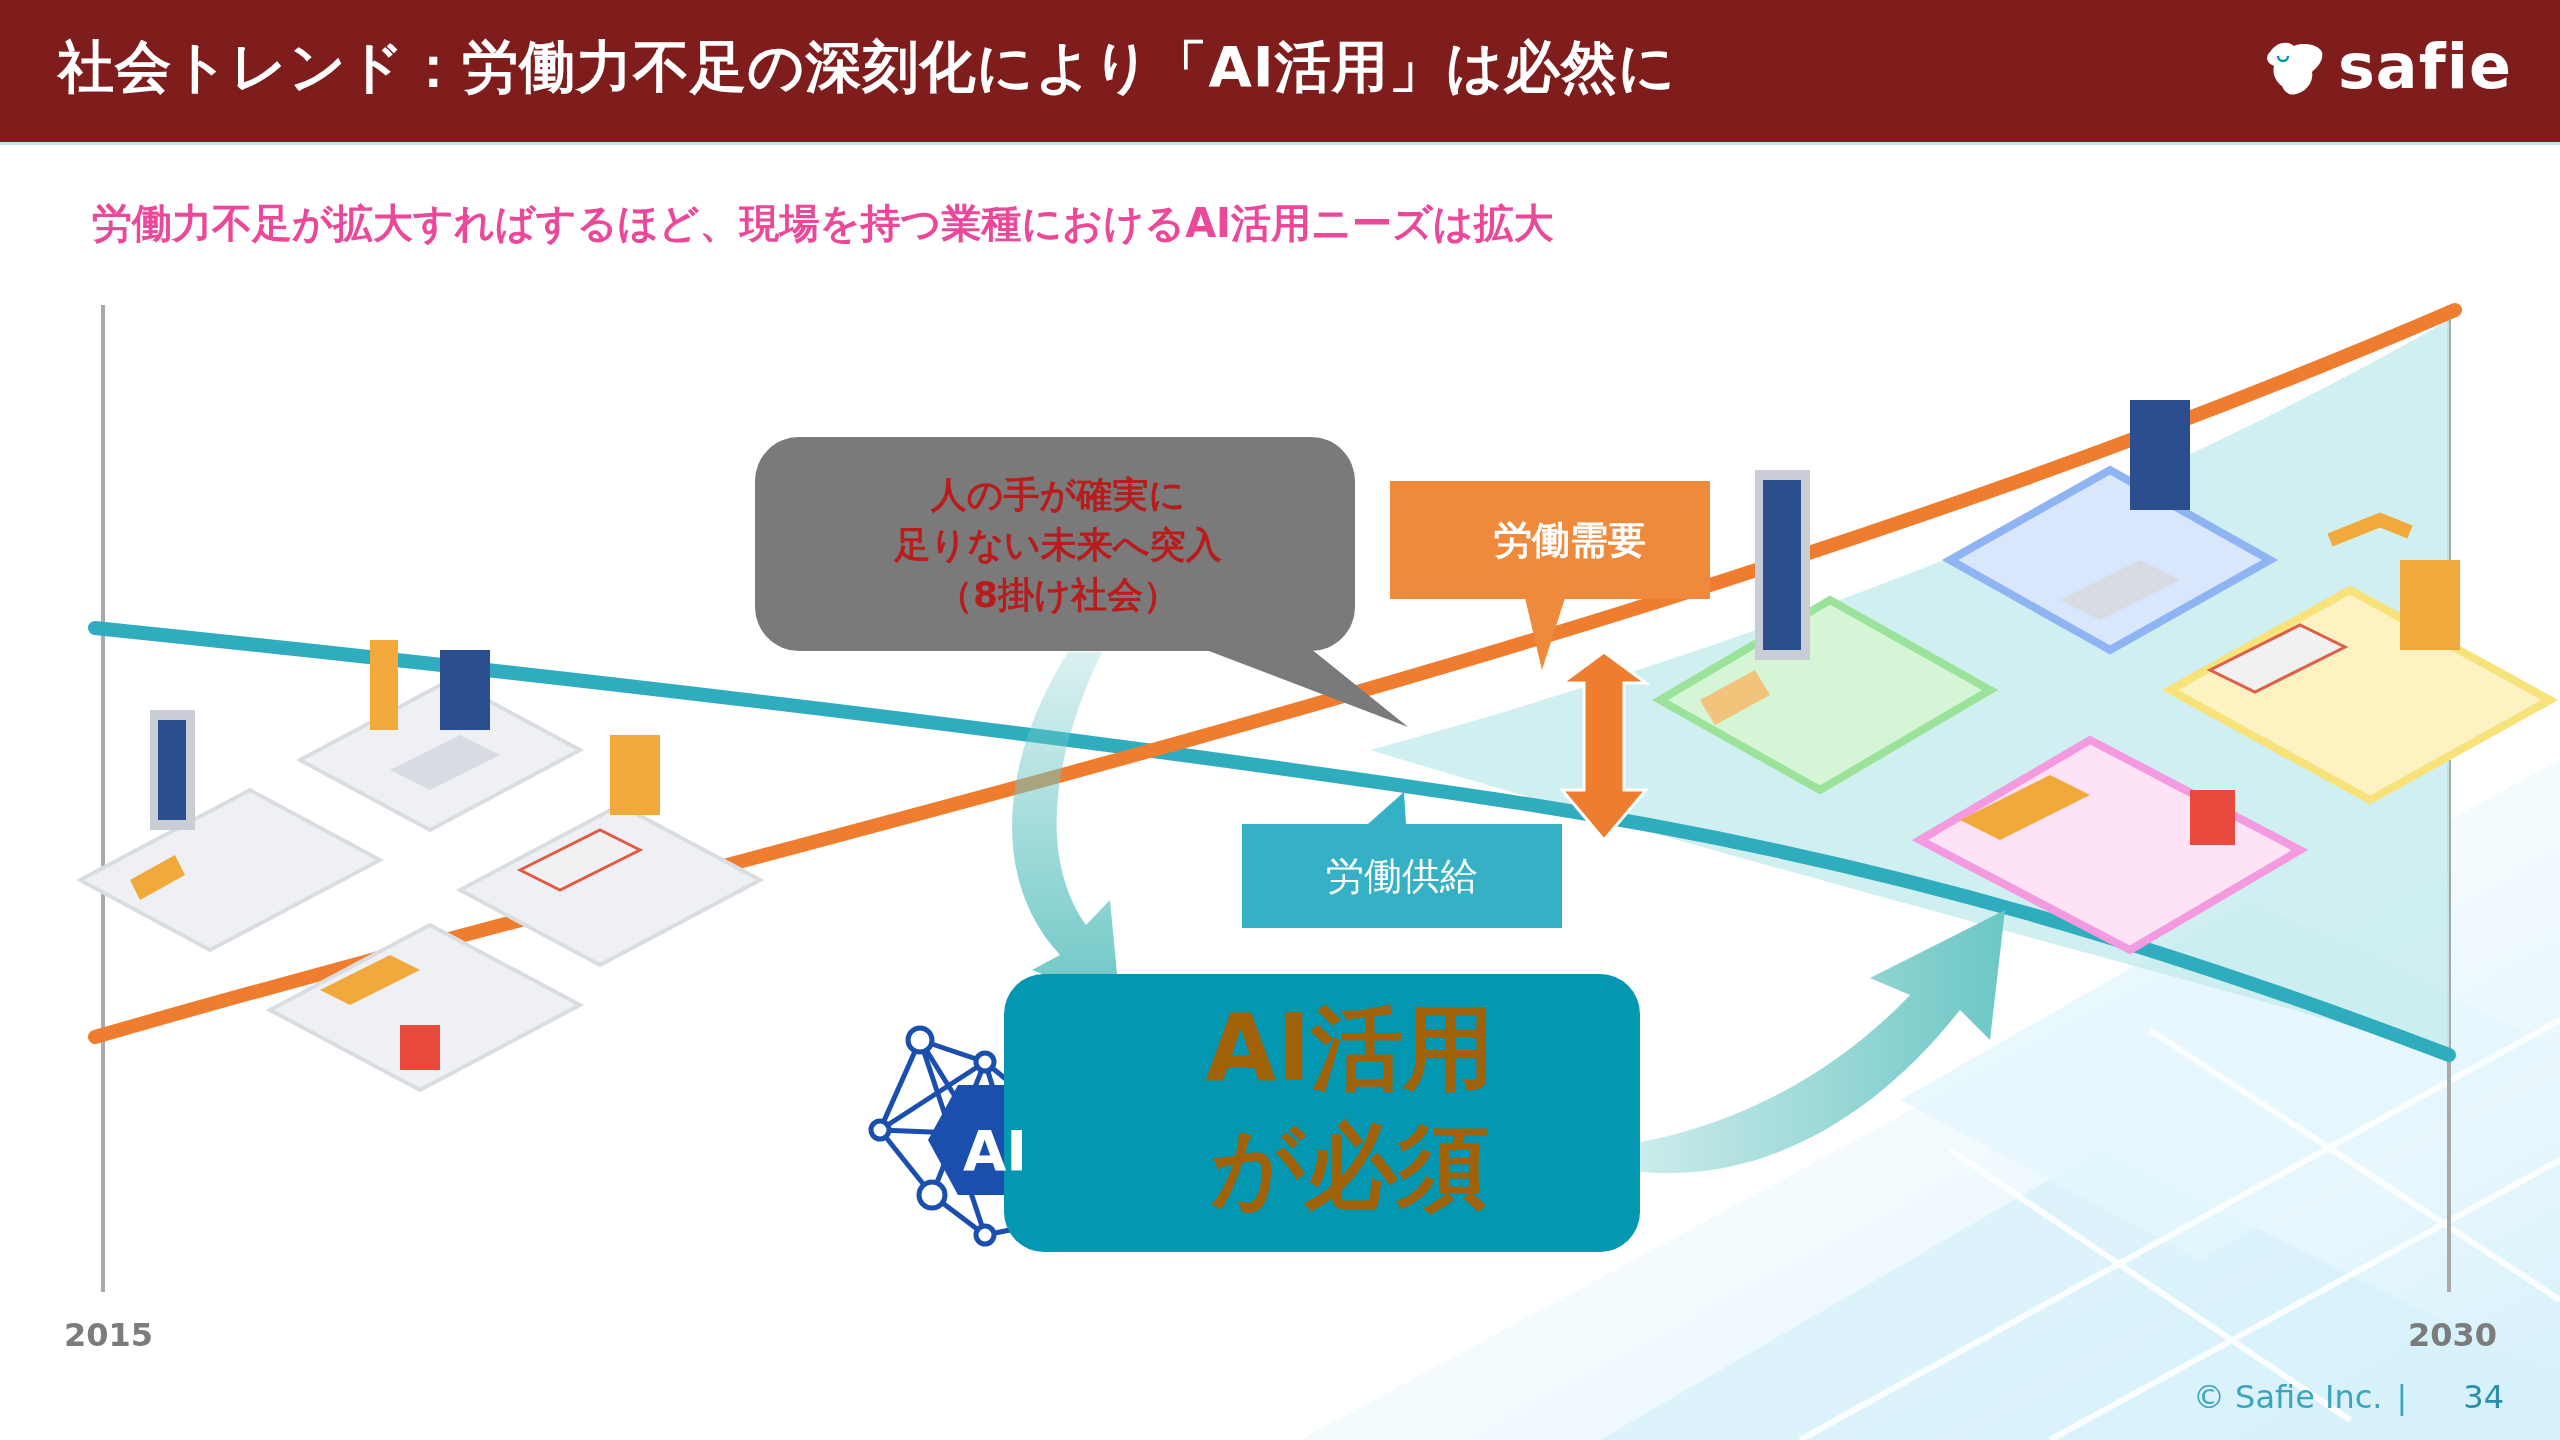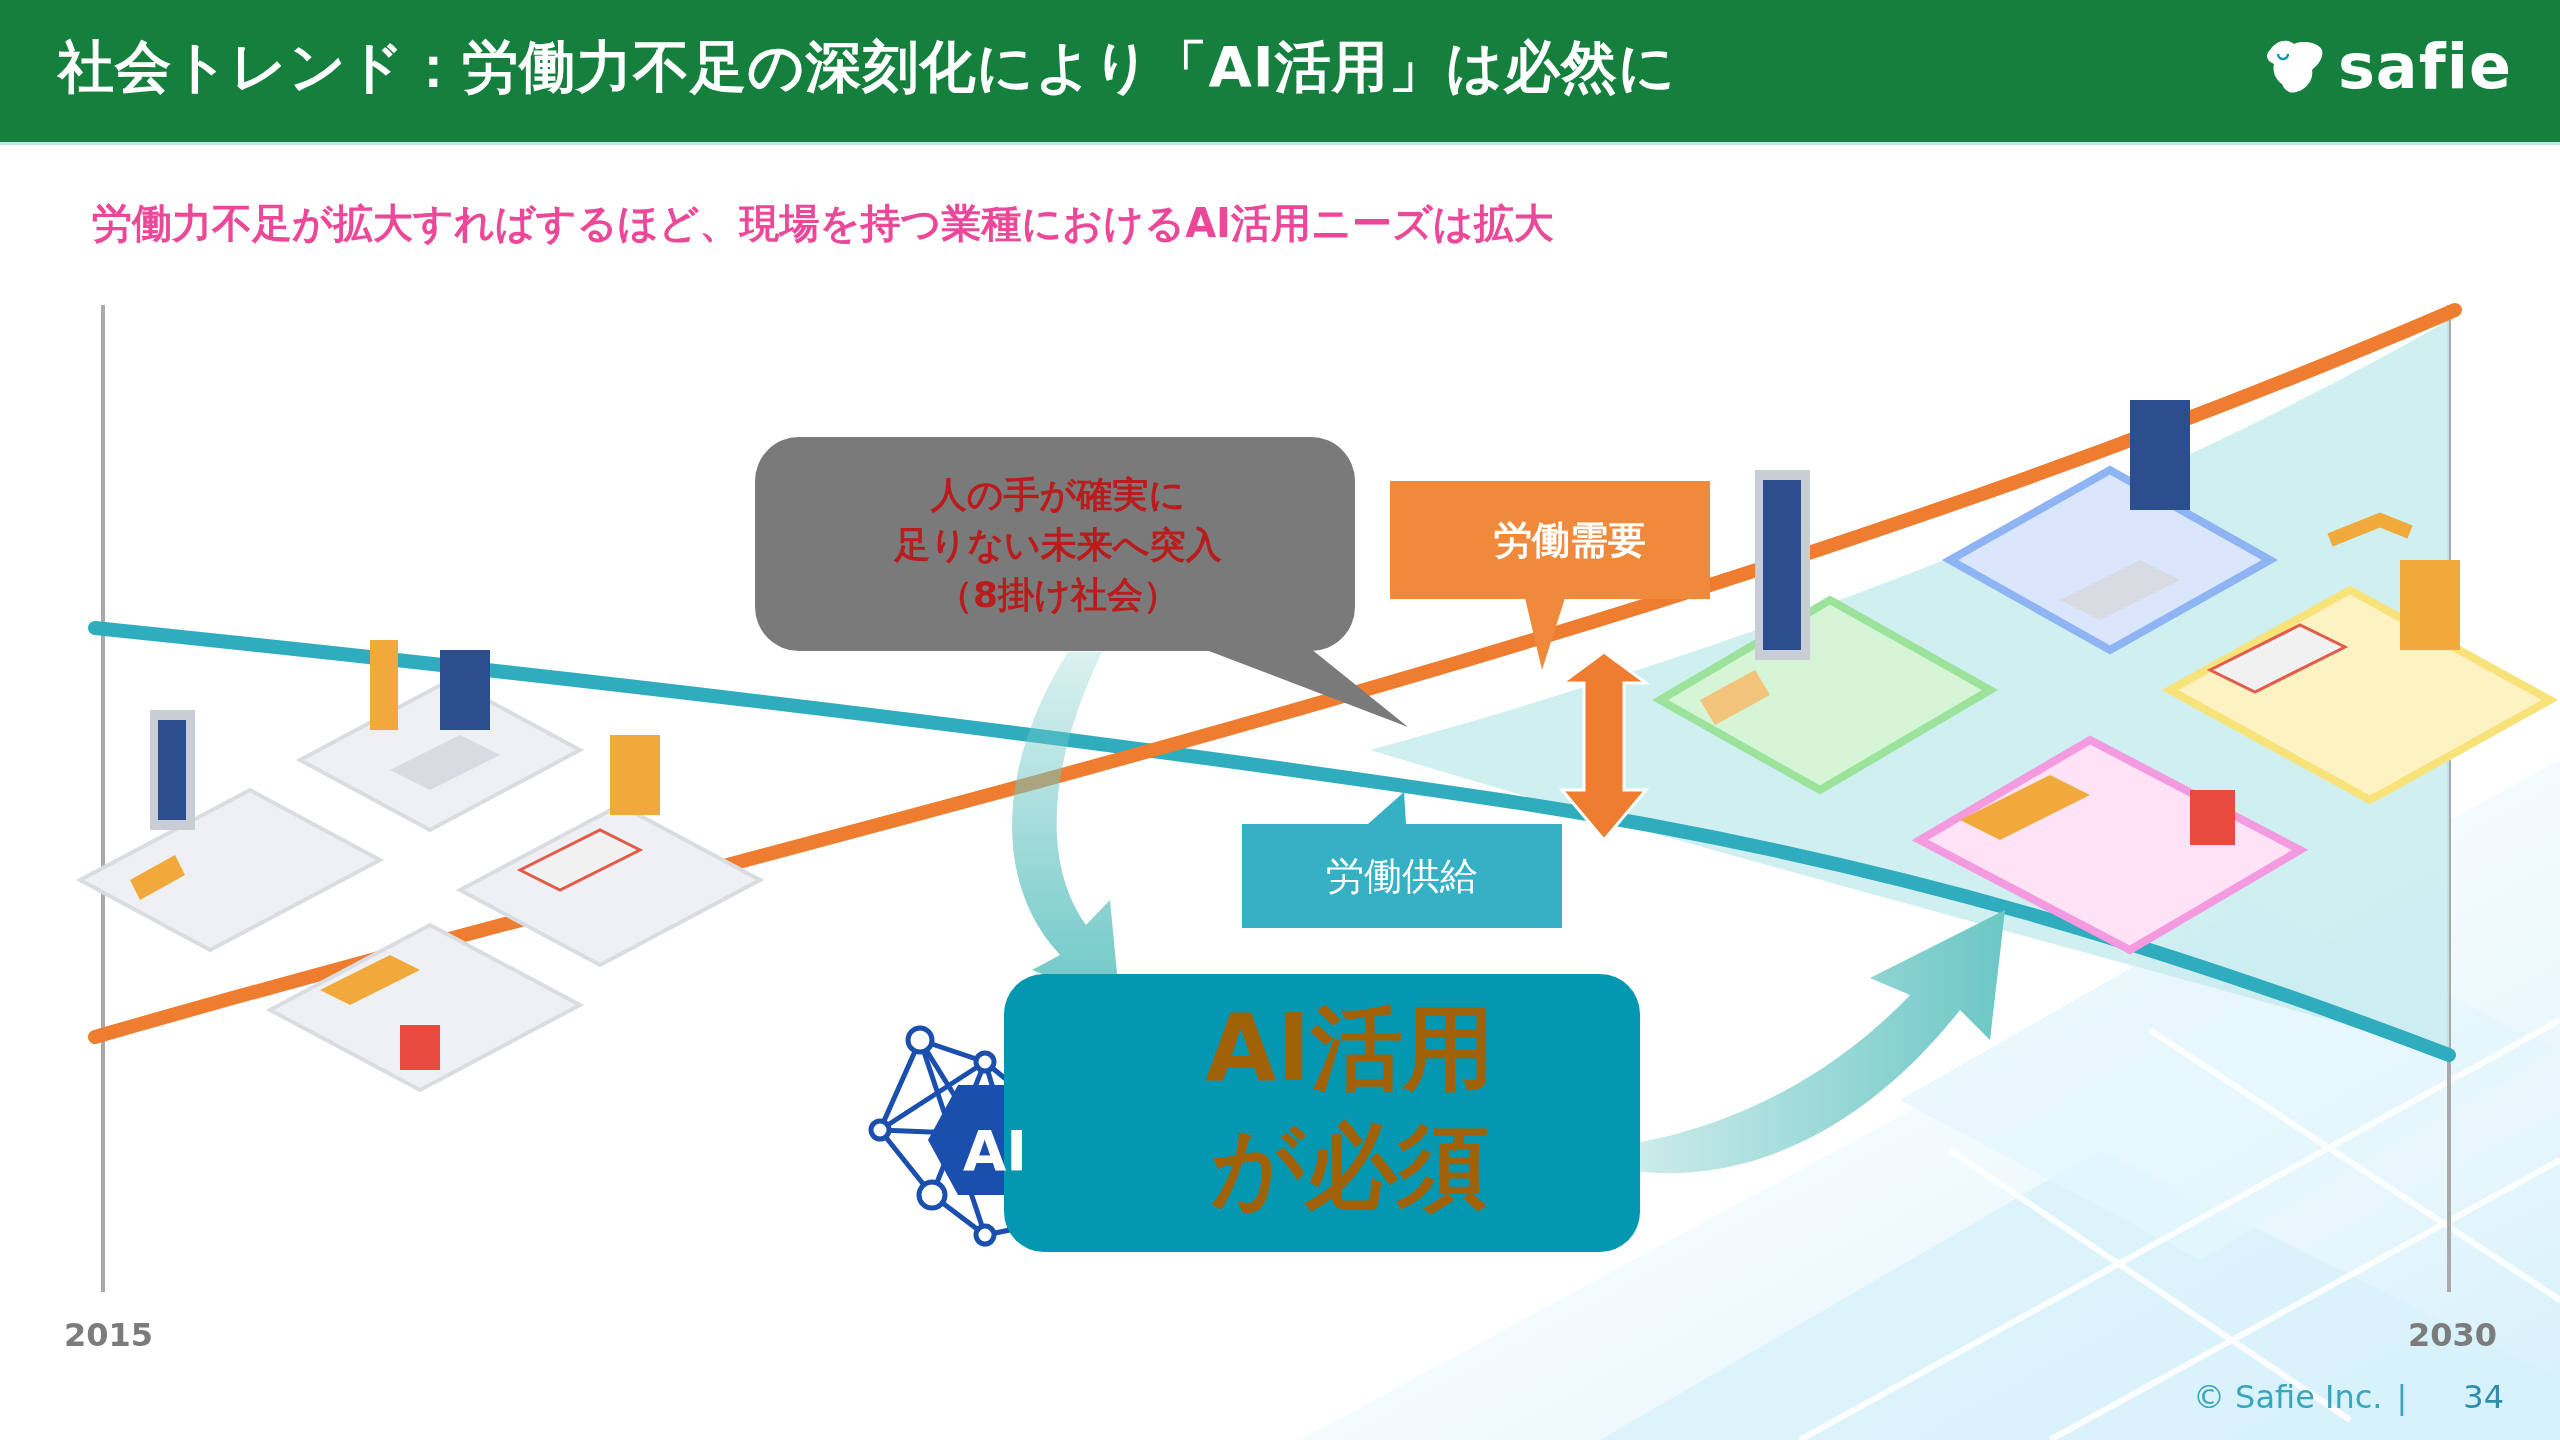--- a/index.html
+++ b/index.html
@@ -1,20 +1,20 @@
 <!DOCTYPE html>
 <html><head>
 <meta charset="utf-8">
 <style>
   html, body { margin:0; padding:0; }
   body { width:2560px; height:1440px; position:relative; overflow:hidden; background:#ffffff;
          font-family:"DejaVu Sans","Liberation Sans",sans-serif; }
-  .header { position:absolute; left:0; top:0; width:2560px; height:142px; background:#15803d; }
+  .header { position:absolute; left:0; top:0; width:2560px; height:142px; background:#7f1d1d; }
   .header-title { position:absolute; left:58px; top:30px; font-size:56px; font-weight:bold; color:#ffffff; letter-spacing:1px; white-space:nowrap; }
-  .logo { position:absolute; right:48px; top:36px; display:flex; align-items:flex-start; gap:12px; }
+  .logo { position:absolute; right:48px; top:36px; display:flex; align-items:flex-end; gap:12px; }
   .logo-word { font-size:62px; font-weight:bold; color:#ffffff; font-family:"DejaVu Sans",sans-serif; letter-spacing:1px; line-height:1; }
   .header-rule { position:absolute; left:0; top:142px; width:2560px; height:3px; background:#bfe6ee; }
 
   .subtitle { position:absolute; left:92px; top:196px; font-size:40px; font-weight:bold; color:#ec4899; white-space:nowrap; }
 
   .bgdeco { position:absolute; left:0; top:0; width:2560px; height:1440px; }
   .chart-svg { position:absolute; left:0; top:0; width:2560px; height:1440px; }
 
   .axis-label { position:absolute; font-size:32px; font-weight:bold; color:#7c7c7c; }
   .label-2015 { left:64px; top:1316px; }

